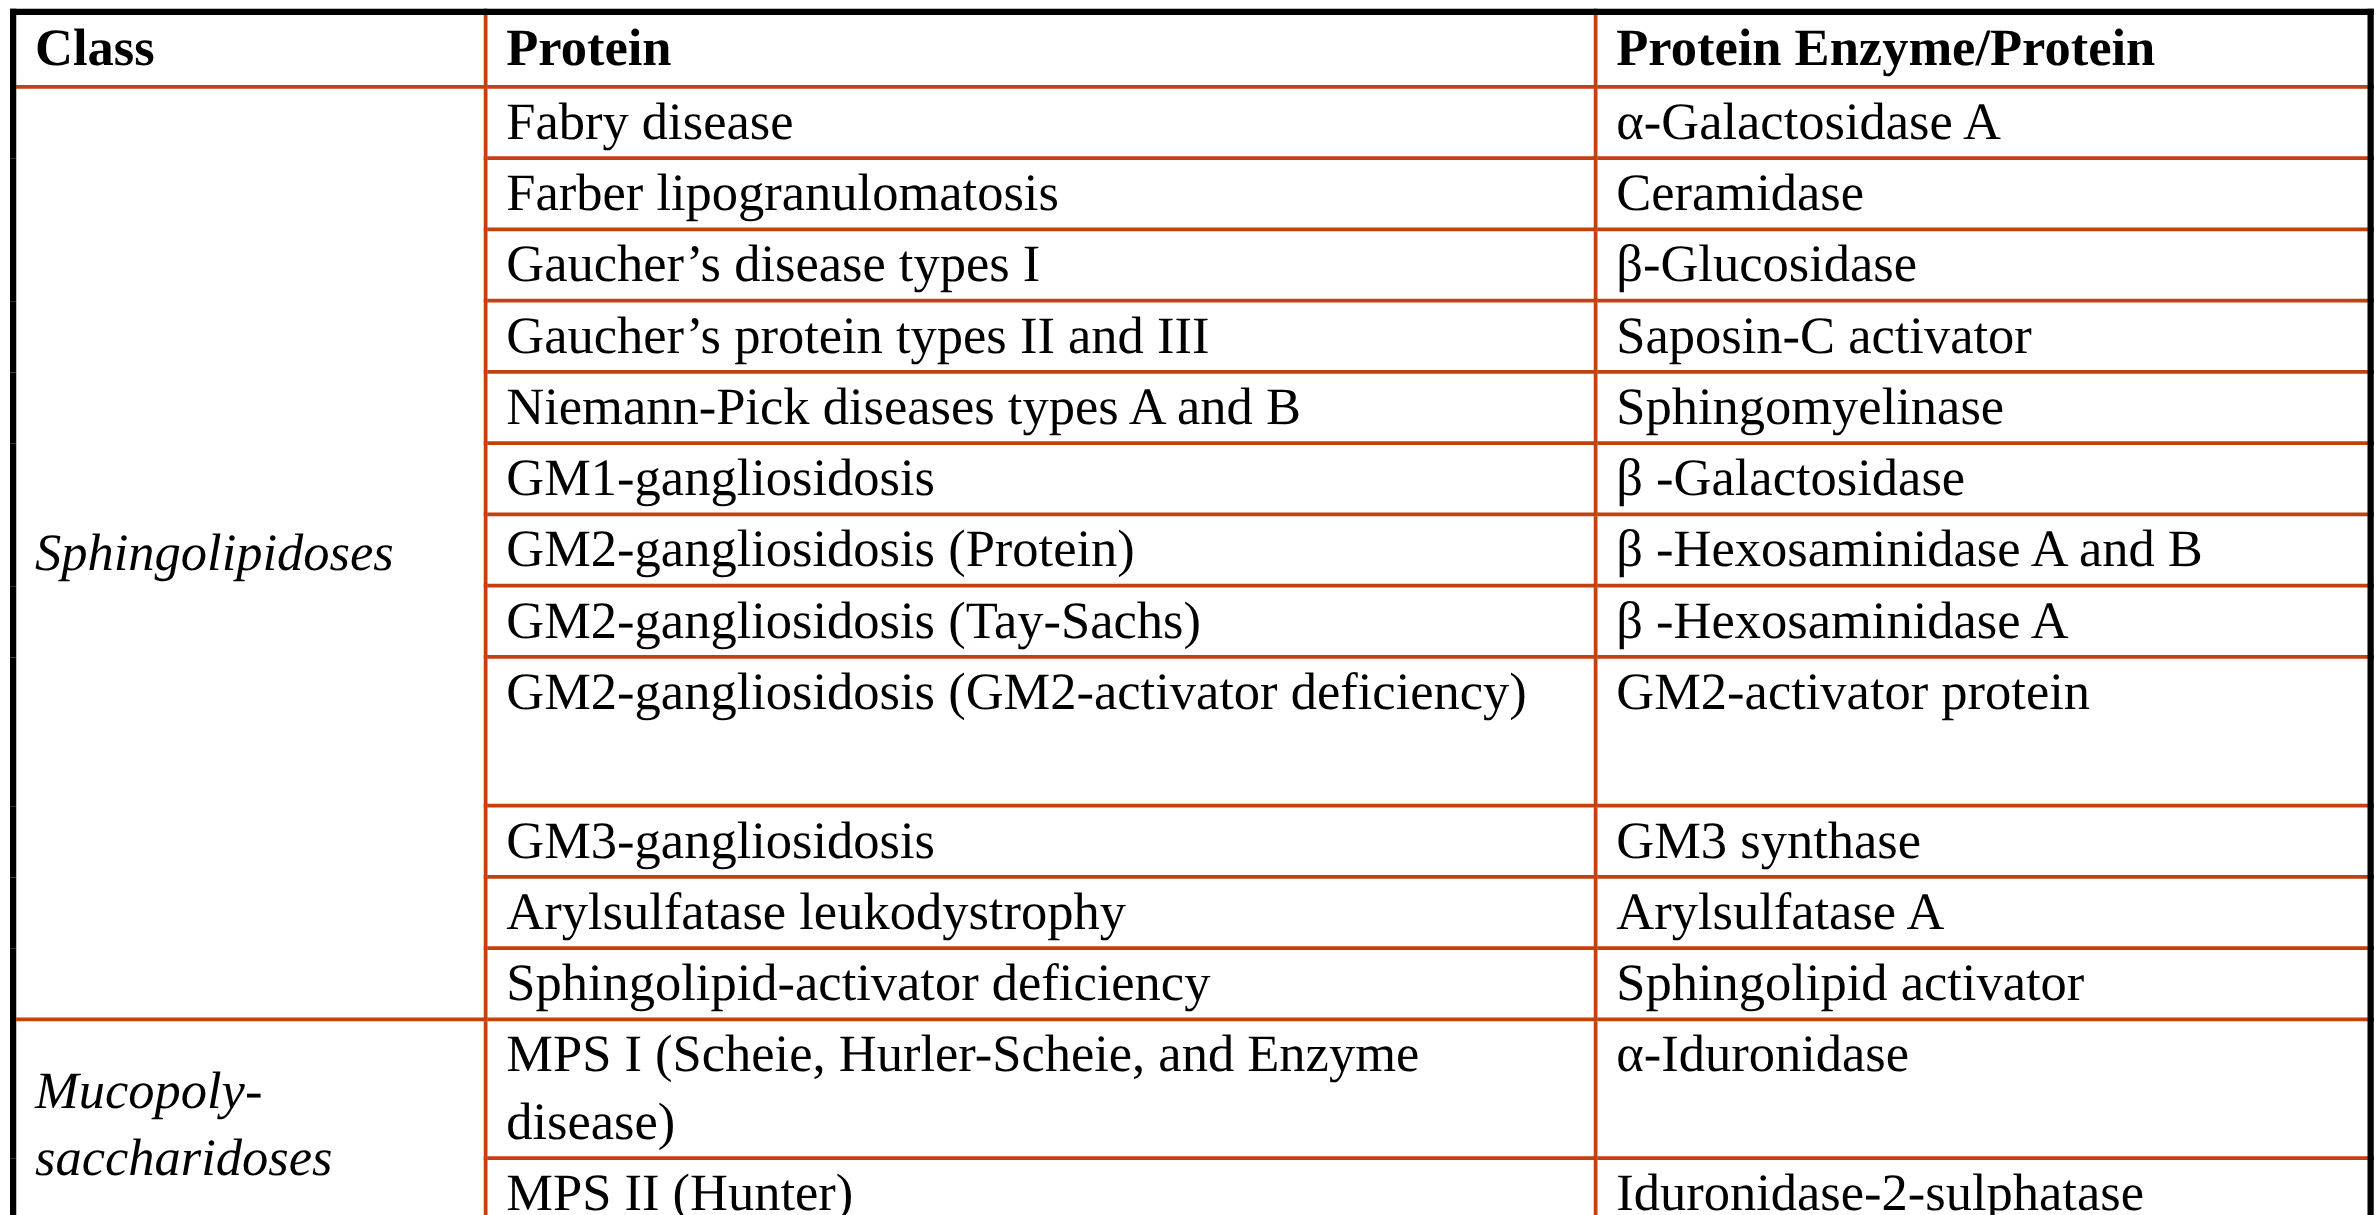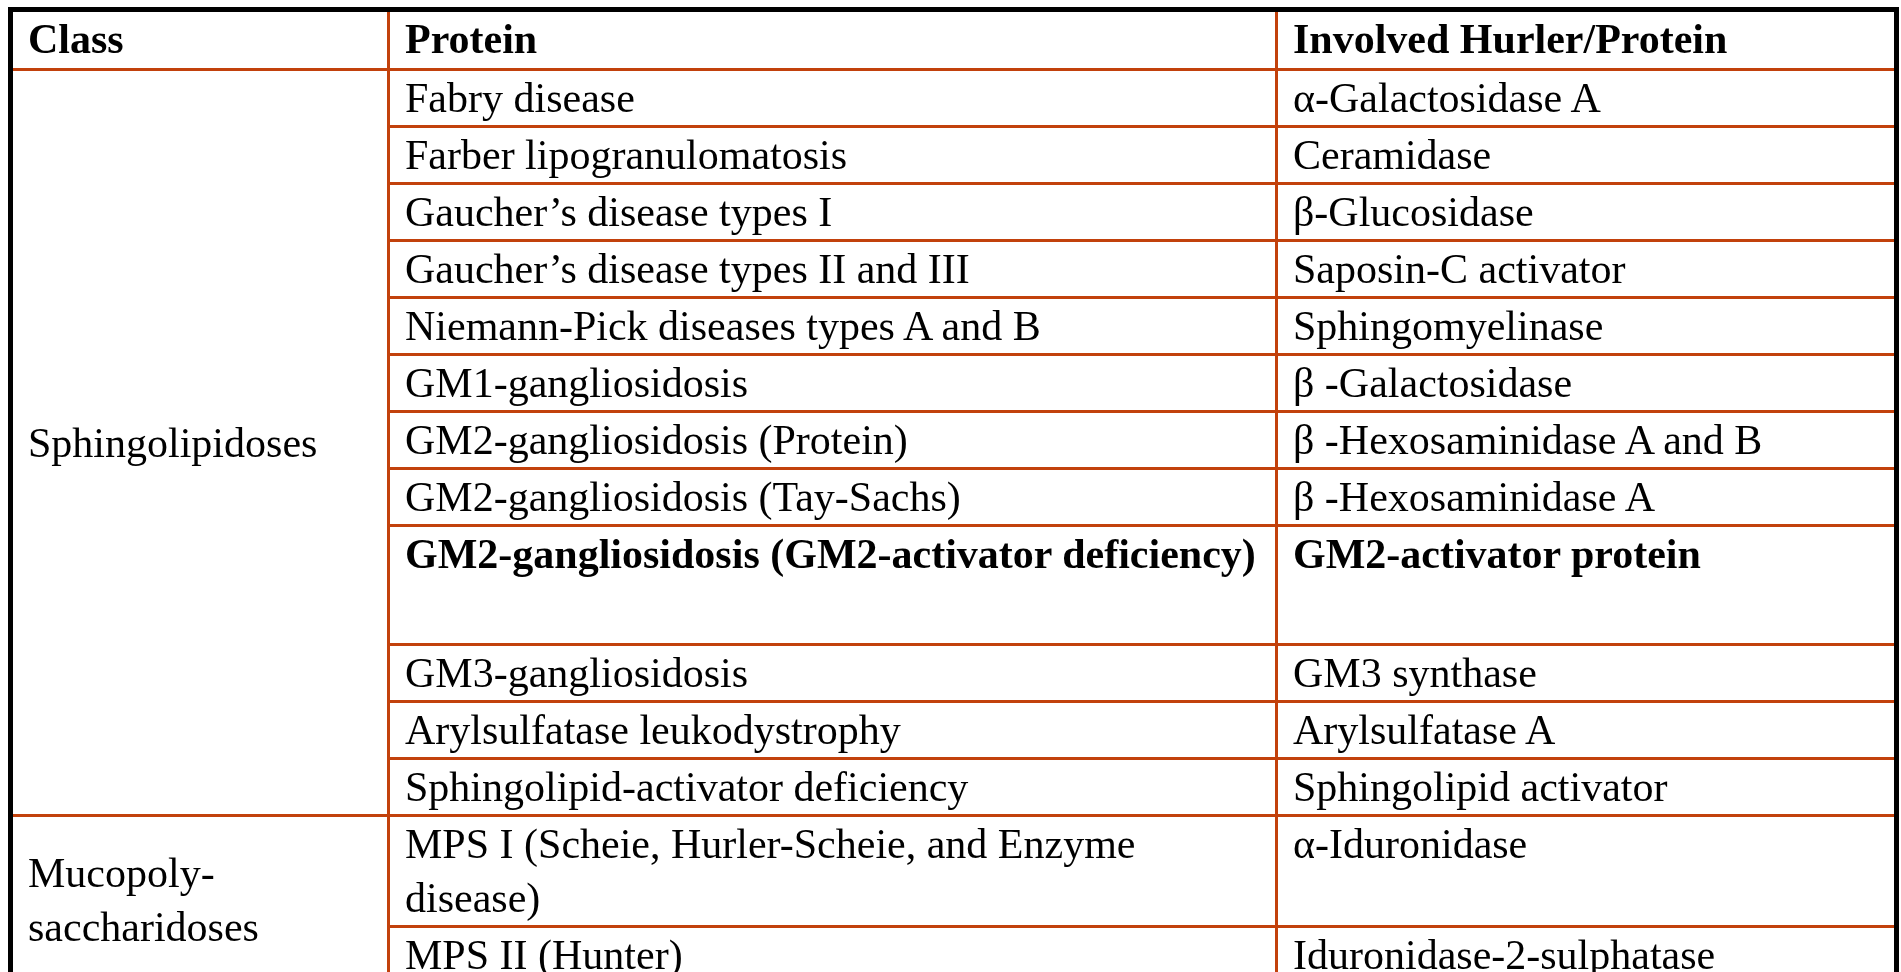--- a/index.html
+++ b/index.html
@@ -31,61 +31,62 @@
     vertical-align: top;
     line-height: 54px;
     overflow: hidden;
     word-wrap: normal;
   }
   thead th {
     font-weight: bold;
     height: 56px;
   }
   tr.row-single { height: 55px; }
-  tr.row-tall-a { height: 119px; font-weight: bold; }
+  tr.row-tall-a { height: 119px; }
   tr.row-tall-b { height: 111px; }
   tr.row-last   { height: 58px; }
   td.class-cell {
     vertical-align: middle;
     white-space: pre-line;
+    font-style: italic;
   }
 </style>
 </head>
 <body>
 
 <div class="page">
   <table class="disease-table">
     <colgroup>
       <col style="width:378px">
       <col style="width:888px">
       <col style="width:620px">
     </colgroup>
     <thead>
       <tr>
         <th>Class</th>
         <th>Protein</th>
-        <th>Involved Hurler/Protein</th>
+        <th>Protein Enzyme/Protein</th>
       </tr>
     </thead>
     <tbody>
       <tr class="row-single">
         <td class="class-cell" rowspan="12">Sphingolipidoses</td>
         <td>Fabry disease</td>
         <td>α-Galactosidase A</td>
       </tr>
       <tr class="row-single">
         <td>Farber lipogranulomatosis</td>
         <td>Ceramidase</td>
       </tr>
       <tr class="row-single">
         <td>Gaucher’s disease types I</td>
         <td>β-Glucosidase</td>
       </tr>
       <tr class="row-single">
-        <td>Gaucher’s disease types II and III</td>
+        <td>Gaucher’s protein types II and III</td>
         <td>Saposin-C activator</td>
       </tr>
       <tr class="row-single">
         <td>Niemann-Pick diseases types A and B</td>
         <td>Sphingomyelinase</td>
       </tr>
       <tr class="row-single">
         <td>GM1-gangliosidosis</td>
         <td>β -Galactosidase</td>
       </tr>

